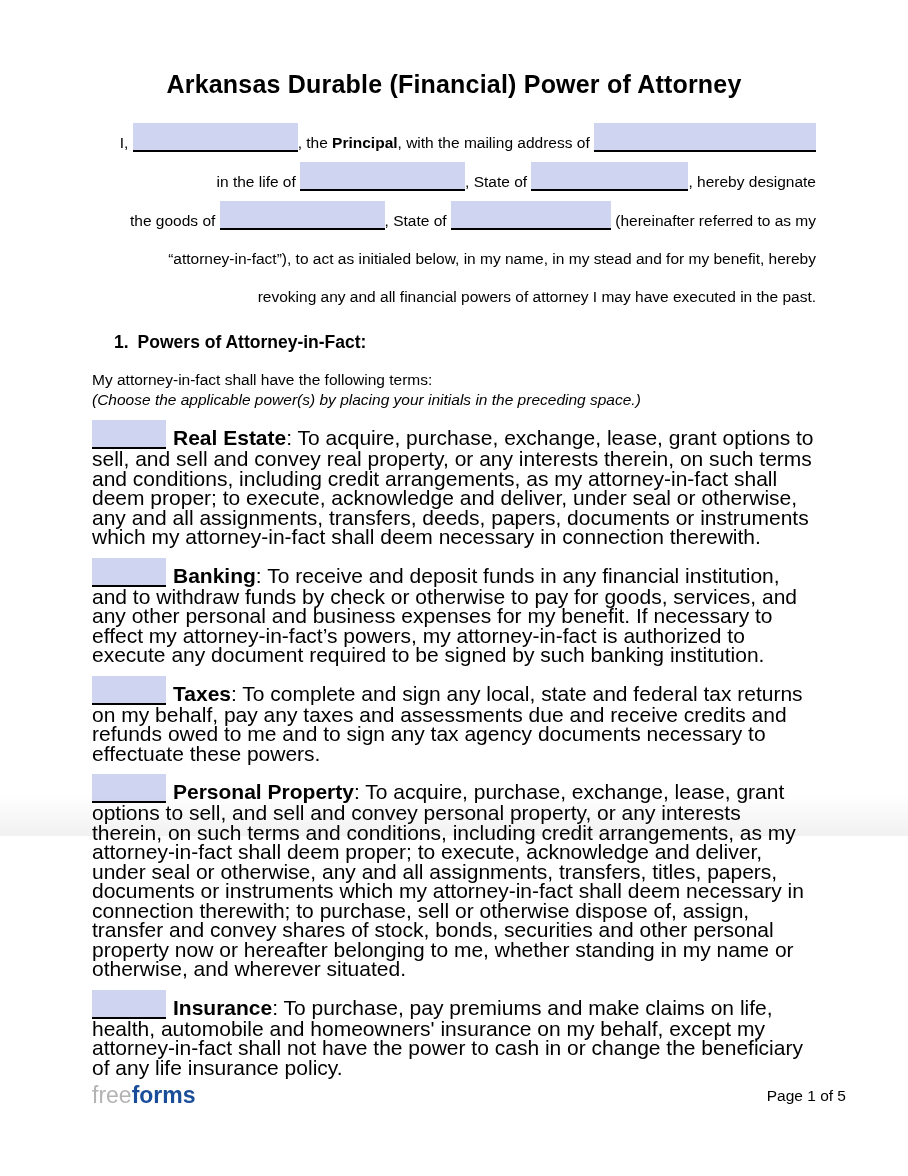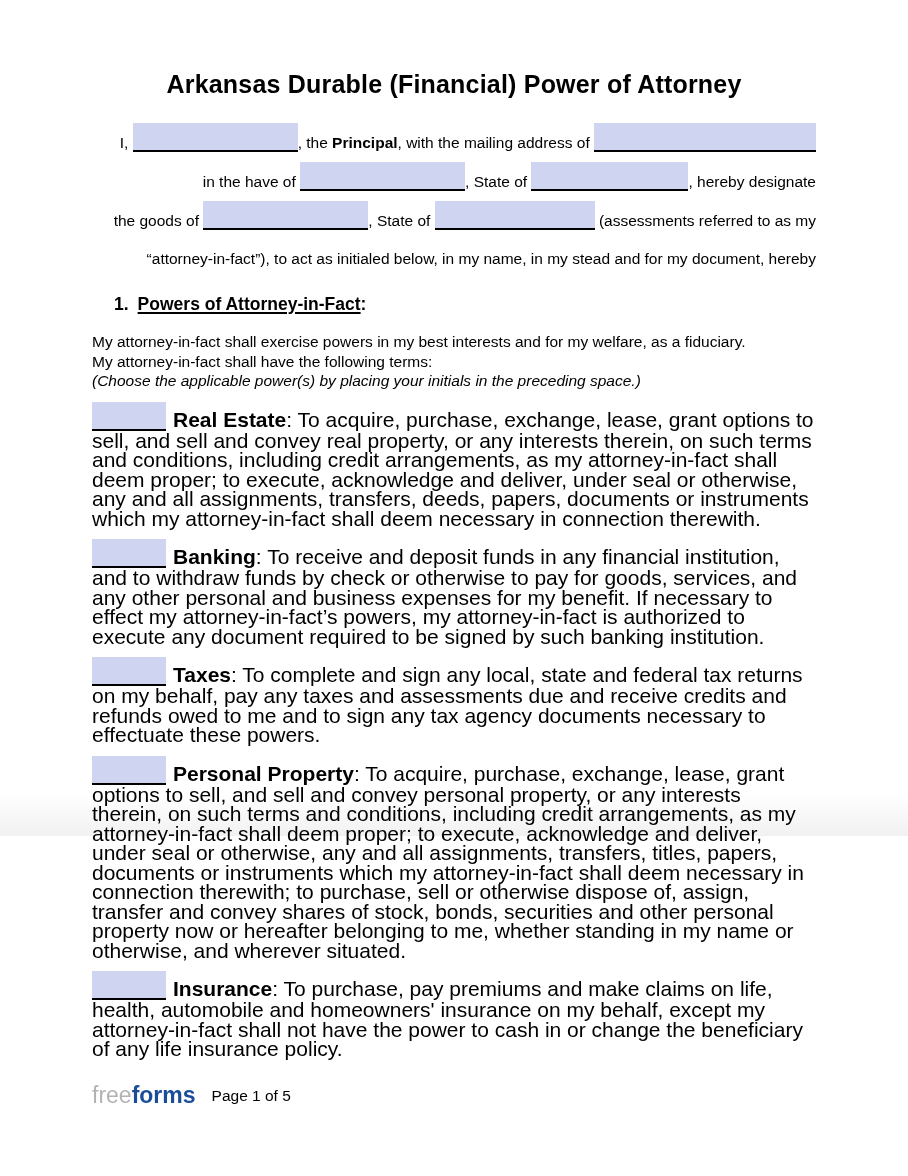--- a/index.html
+++ b/index.html
@@ -18,51 +18,51 @@
   .field{
     display:inline-block;height:29px;box-sizing:border-box;
     background:var(--field-bg,#cfd4f1);
     border-bottom:2px solid #000;vertical-align:-4px;
   }
   .w-name{width:165px;} .w-addr{width:222px;} .w-city{width:165px;} .w-state{width:157px;}
   .w-name2{width:168px;} .w-addr2{width:218px;} .w-city2{width:165px;} .w-state2{width:160px;}
   .w-initials{width:74px;margin-right:7px;}
   .heading{margin:16px 0 0 22px;font-size:17.5px;font-weight:bold;}
   .heading .num{margin-right:9px;}
-  .heading .u{text-decoration:underline;text-decoration-thickness:2px;text-underline-offset:2px;}
+  .heading .u{text-decoration-thickness:2px;text-underline-offset:2px;}
   .para{margin-top:17px;font-size:15.5px;line-height:19.5px;}
   .instruction{font-size:15.5px;line-height:19.5px;font-style:italic;}
   .power{margin:11px 0 0 0;font-size:21px;line-height:19.5px;}
   .power b{font-weight:bold;}
   .footer{position:absolute;top:1082px;left:92px;right:62px;display:flex;
-    align-items:center;}
+    justify-content:space-between;align-items:center;gap:44px;}
   .logo{font-size:23px;cursor:pointer;}
   .logo .lf{color:var(--logo-gray,#b3b3b3);font-weight:normal;}
   .logo .lb{color:var(--logo-blue,#1a4d99);font-weight:bold;}
   .pagenum{font-size:15.5px;margin-left:16px;}
 </style>
 </head>
 <body>
 
 <div class="page">
   <div class="content">
 
     <h1 class="title">Arkansas Durable (Financial) Power of Attorney</h1>
 
     <div class="intro">
       <div class="iline"><span>I, </span><span class="field w-name"></span><span>, the </span><b>Principal</b><span>, with the mailing address of </span><span class="field w-addr"></span></div>
-      <div class="iline"><span>in the have of </span><span class="field w-city"></span><span>, State of </span><span class="field w-state"></span><span>, hereby designate</span></div>
-      <div class="iline"><span>the goods of </span><span class="field w-city2"></span><span>, State of </span><span class="field w-state2"></span><span> (assessments referred to as my</span></div>
-      <div class="iline">“attorney-in-fact”), to act as initialed below, in my name, in my stead and for my document, hereby</div>
+      <div class="iline"><span>in the life of </span><span class="field w-city"></span><span>, State of </span><span class="field w-state"></span><span>, hereby designate</span></div>
+      <div class="iline"><span>the goods of </span><span class="field w-city2"></span><span>, State of </span><span class="field w-state2"></span><span> (hereinafter referred to as my</span></div>
+      <div class="iline">“attorney-in-fact”), to act as initialed below, in my name, in my stead and for my benefit, hereby</div>
+      <div class="iline">revoking any and all financial powers of attorney I may have executed in the past.</div>
     </div>
 
     <div class="heading"><span class="num">1.</span><span class="u">Powers of Attorney-in-Fact</span><span>:</span></div>
 
     <div class="para">
-      <div>My attorney-in-fact shall exercise powers in my best interests and for my welfare, as a fiduciary.</div>
       <div>My attorney-in-fact shall have the following terms:</div>
     </div>
 
     <div class="instruction">(Choose the applicable power(s) by placing your initials in the preceding space.)</div>
 
     <p class="power"><span class="field w-initials"></span><b>Real Estate</b><span>: To acquire, purchase, exchange, lease, grant options to sell, and sell and convey real property, or any interests therein, on such terms and conditions, including credit arrangements, as my attorney-in-fact shall deem proper; to execute, acknowledge and deliver, under seal or otherwise, any and all assignments, transfers, deeds, papers, documents or instruments which my attorney-in-fact shall deem necessary in connection therewith.</span></p>
 
     <p class="power"><span class="field w-initials"></span><b>Banking</b><span>: To receive and deposit funds in any financial institution, and to withdraw funds by check or otherwise to pay for goods, services, and any other personal and business expenses for my benefit. If necessary to effect my attorney-in-fact’s powers, my attorney-in-fact is authorized to execute any document required to be signed by such banking institution.</span></p>
 
     <p class="power"><span class="field w-initials"></span><b>Taxes</b><span>: To complete and sign any local, state and federal tax returns on my behalf, pay any taxes and assessments due and receive credits and refunds owed to me and to sign any tax agency documents necessary to effectuate these powers.</span></p>

